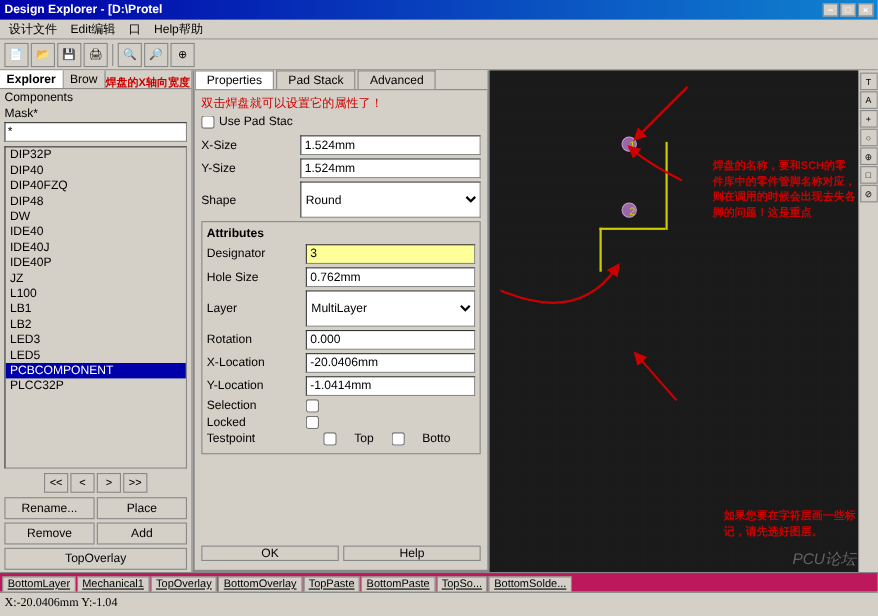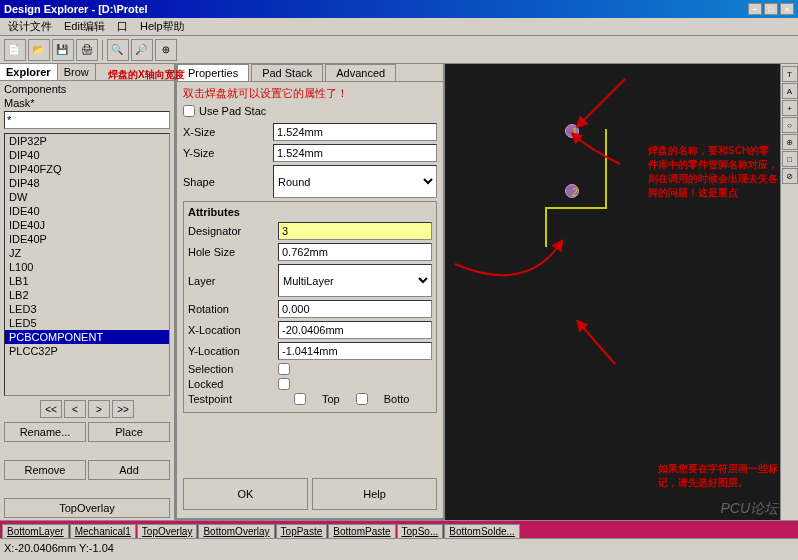--- a/index.html
+++ b/index.html
@@ -32,21 +32,21 @@
     .panel-label { font-size: 11px; margin-bottom: 2px; }
     .panel-input { width: 100%; height: 18px; font-size: 11px; border: 1px inset #888; padding: 1px 2px; }
 
     .component-list { flex: 1; overflow-y: auto; border: 1px inset #888; margin: 2px 4px; }
     .comp-item { padding: 1px 4px; font-size: 11px; cursor: pointer; }
     .comp-item.selected { background: #0000aa; color: white; }
 
     .list-nav { display: flex; align-items: center; justify-content: center; gap: 2px; padding: 2px; }
     .nav-btn { width: 22px; height: 18px; background: #d4d0c8; border: 1px solid #888; font-size: 10px; cursor: pointer; display: flex; align-items: center; justify-content: center; }
 
-    .panel-buttons { display: flex; flex-direction: column; gap: 18px; padding: 2px 4px; }
+    .panel-buttons { display: flex; flex-direction: column; gap: 3px; padding: 2px 4px; }
     .panel-btn-row { display: flex; gap: 2px; }
     .panel-btn { flex: 1; height: 20px; background: #d4d0c8; border: 1px solid #888; font-size: 11px; cursor: pointer; text-align: center; display: flex; align-items: center; justify-content: center; }
 
     
     .properties-dialog { width: 270px; background: #d4d0c8; border: 2px solid #888; border-top: none; display: flex; flex-direction: column; }
     .dialog-tabs { display: flex; background: #d4d0c8; border-bottom: 1px solid #888; }
     .dialog-tab { padding: 2px 10px; font-size: 11px; cursor: pointer; border: 1px solid #888; border-bottom: none; margin-right: 2px; background: #d4d0c8; }
     .dialog-tab.active { background: white; }
 
     .dialog-body { padding: 4px 6px; flex: 1; }
@@ -56,31 +56,31 @@
     .prop-row { display: flex; align-items: center; margin-bottom: 3px; }
     .prop-label { width: 90px; font-size: 11px; }
     .prop-input { height: 18px; font-size: 11px; border: 1px inset #888; padding: 1px 3px; flex: 1; }
     .prop-select { height: 33px; font-size: 11px; border: 1px inset #888; flex: 1; background: white; }
 
     .attributes-group { border: 1px solid #888; padding: 4px; margin-bottom: 4px; }
     .attributes-title { font-size: 11px; font-weight: bold; margin-bottom: 4px; }
 
     .dialog-footer { padding: 4px 6px; }
     .dialog-btn-row { display: flex; gap: 4px; margin-bottom: 4px; }
-    .dialog-btn { flex: 1; height: 32px; background: #d4d0c8; border: 1px solid #888; font-size: 11px; cursor: pointer; display: flex; align-items: center; justify-content: center; }
+    .dialog-btn { flex: 1; height: 14px; background: #d4d0c8; border: 1px solid #888; font-size: 11px; cursor: pointer; display: flex; align-items: center; justify-content: center; }
 
     
     .pcb-view { flex: 1; background: #1a1a1a; position: relative; overflow: hidden; }
 
     
     .right-toolbar { width: 18px; background: #d4d0c8; border-left: 1px solid #888; display: flex; flex-direction: column; align-items: center; padding: 2px 1px; gap: 1px; }
     .rt-btn { width: 16px; height: 16px; background: #d4d0c8; border: 1px solid #888; font-size: 8px; cursor: pointer; display: flex; align-items: center; justify-content: center; }
 
     
-    .status-bar { height: 18px; background: #d4d0c8; border-top: 1px solid #888; display: flex; align-items: center; padding: 0 4px; font-size: 11px; }
+    .status-bar { height: 18px; background: #d4d0c8; border-top: 1px solid #888; display: flex; align-items: center; padding: 0 4px; font-size: 11px; font-family: Liberation Serif, serif; }
 
     
     .tab-bar { height: 18px; background: #be185d; display: flex; align-items: flex-end; padding: 0 2px; border-top: 1px solid #888; overflow: hidden; text-decoration: underline; }
     .bottom-tab { padding: 1px 4px; font-size: 10px; background: #d4d0c8; border: 1px solid #888; border-bottom: none; cursor: pointer; white-space: nowrap; margin-right: 1px; }
     
     
     .pcb-pad1 { position: absolute; width: 14px; height: 14px; border-radius: 50%; background: #9966aa; border: 1px solid #cc99cc; top: 60px; left: 120px; }
     .pcb-pad2 { position: absolute; width: 14px; height: 14px; border-radius: 50%; background: #9966aa; border: 1px solid #cc99cc; top: 120px; left: 120px; }
     .pcb-label1 { position: absolute; color: #cccc00; font-size: 10px; top: 63px; left: 127px; }
     .pcb-label2 { position: absolute; color: #cccc00; font-size: 10px; top: 123px; left: 127px; }
@@ -127,21 +127,21 @@
   <div class="tb-btn">⊕</div>
 </div>
 
 <div class="main-layout">
 
   <div class="left-panel">
     <div class="panel-tabs">
       <div class="panel-tab active">Explorer</div>
       <div class="panel-tab">Brow</div>
 
-      <span style="position:absolute; left:108px; top:68px; color:#cc0000; font-size:10px; font-weight:bold; z-index:10; pointer-events:none;">焊盘的X轴向宽度</span>
+      <span style="position:absolute; left:96px; top:68px; color:#cc0000; font-size:10px; font-weight:bold; z-index:10; pointer-events:none;">焊盘的X轴向宽度</span>
     </div>
     <div class="panel-section">
       <div class="panel-label">Components</div>
       <div class="panel-label">Mask*</div>
       <input class="panel-input" type="text" value="*" style="">
     </div>
     <div class="component-list">
       <div class="comp-item">DIP32P</div>
       <div class="comp-item">DIP40</div>
       <div class="comp-item">DIP40FZQ</div>

